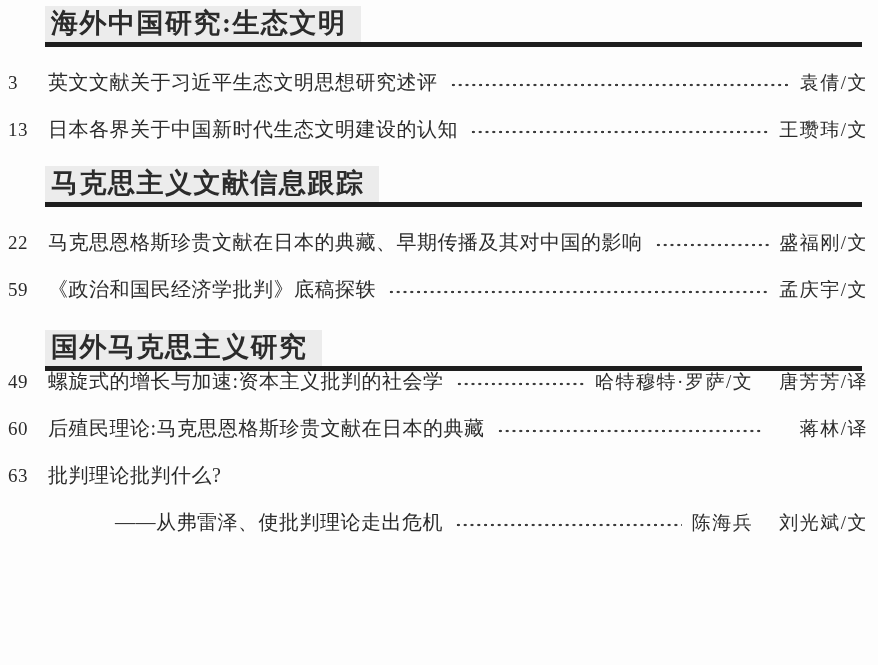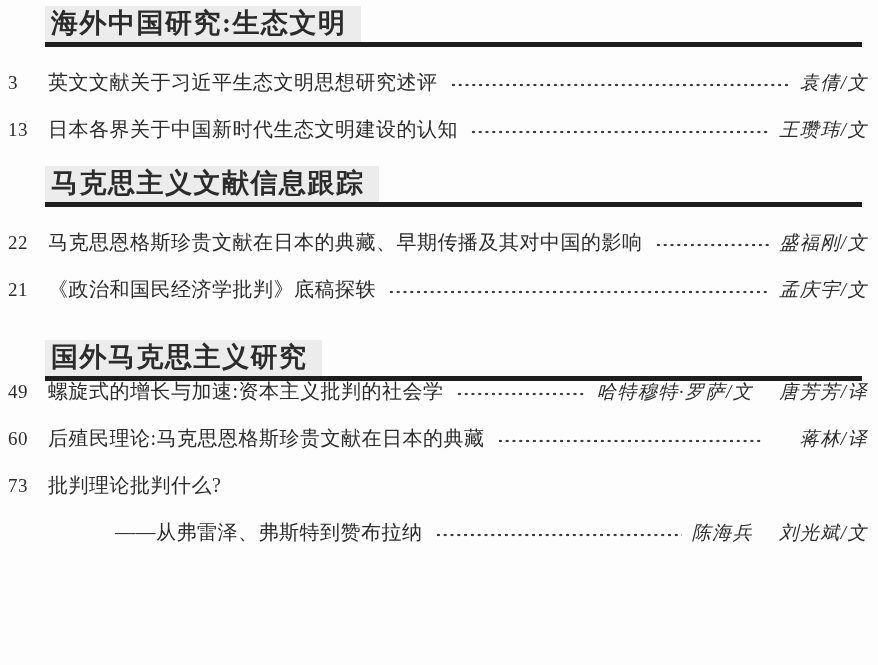--- a/index.html
+++ b/index.html
@@ -37,21 +37,21 @@
     align-items: baseline;
     margin: 0 4px 26px 0;
     font-size: 20px;
     line-height: 21px;
     letter-spacing: 0.5px;
   }
   .toc-row.first {
     margin-top: 25px;
   }
   .section.s2 { margin-top: 20px; }
-  .section.s3 { margin-top: 40px; }
+  .section.s3 { margin-top: 30px; }
   .page-num {
     flex: 0 0 40px;
     font-size: 19px;
   }
   .title {
     white-space: nowrap;
     text-align: right;
   }
   .dots {
     flex: 1 1 30px;
@@ -60,21 +60,20 @@
     min-width: 28px;
     margin: 0 10px 0 12px;
     transform: translateY(2px);
     background-image: radial-gradient(circle, #3c3c3c 1.2px, rgba(0,0,0,0) 1.55px);
     background-size: 6.8px 14px;
     background-repeat: repeat-x;
     background-position: left center;
   }
   .authors {
     white-space: nowrap;
-    font-style: italic;
     font-size: 19px;
     letter-spacing: 1.5px;
   }
   .translator {
     margin-left: 26px;
   }
   .subrow {
     margin-left: 107px;
   }
   .subrow .title {
@@ -112,21 +111,21 @@
     </div>
 
     <div class="toc-row first">
       <span class="page-num">22</span>
       <span class="title">马克思恩格斯珍贵文献在日本的典藏、早期传播及其对中国的影响</span>
       <span class="dots"></span>
       <span class="authors">盛福刚/文</span>
     </div>
 
     <div class="toc-row">
-      <span class="page-num">21</span>
+      <span class="page-num">59</span>
       <span class="title">《政治和国民经济学批判》底稿探轶</span>
       <span class="dots"></span>
       <span class="authors">孟庆宇/文</span>
     </div>
   </div>
 
   <div class="section s3">
     <div class="section-header">
       <span class="header-label">国外马克思主义研究</span>
     </div>
@@ -141,25 +140,25 @@
     </div>
 
     <div class="toc-row">
       <span class="page-num">60</span>
       <span class="title">后殖民理论:马克思恩格斯珍贵文献在日本的典藏</span>
       <span class="dots"></span>
       <span class="authors translator">蒋林/译</span>
     </div>
 
     <div class="toc-row">
-      <span class="page-num">73</span>
+      <span class="page-num">63</span>
       <span class="title">批判理论批判什么?</span>
     </div>
 
     <div class="toc-row subrow">
-      <span class="title">——从弗雷泽、弗斯特到赞布拉纳</span>
+      <span class="title">——从弗雷泽、使批判理论走出危机</span>
       <span class="dots"></span>
       <span class="authors">陈海兵</span>
       <span class="authors translator">刘光斌/文</span>
     </div>
   </div>
 
 </div>
 
 </body></html>

